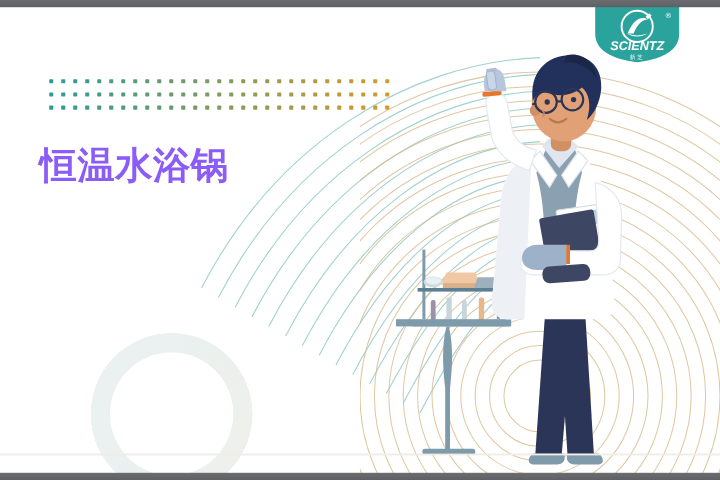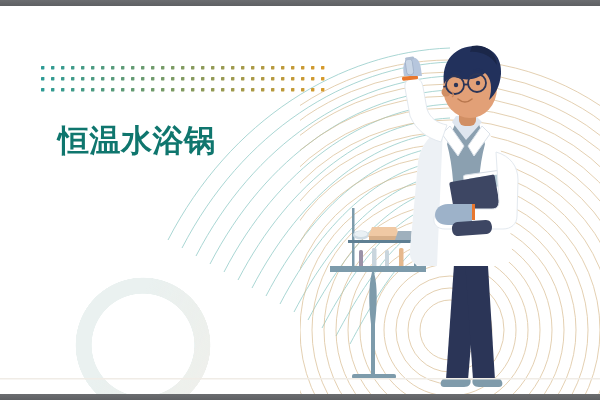--- a/index.html
+++ b/index.html
@@ -55,26 +55,25 @@
     width:290px;height:32px;z-index:6;
   }
 
   
   .headline{
     position:absolute;left:33px;top:124px;z-index:20;
     line-height:1.08;
   }
   .headline .l1,.headline .l2{
     display:block;
-    font-family:Liberation Serif, serif;
+    font-family:Liberation Mono, monospace;
     font-weight:700;
-    color:#0f766e;
+    color:#8b5cf6;
     letter-spacing:.5px;
     white-space:nowrap;
-    margin-left:25px;
   }
   .headline .l1{font-size:31px;}
   .headline .l2{font-size:31px;margin-top:8px;}
 
   
   .logo{
     position:absolute;right:32px;top:4px;z-index:55;
     width:74px;height:48px;
   }
 
@@ -346,15 +345,27 @@
       <path d="M458 221 h28 c4 0 6 3 6 7 c0 4 -2 7 -6 7 h-28 c-4 0 -6 -3 -6 -7 c0 -4 2 -7 6 -7 z" fill="#3d4663" transform="rotate(-4 472 228)"></path>
     </g>
 
     <rect x="0" y="378" width="600" height="1.5" fill="#f0ece6"></rect>
   </svg>
 
   <div class="headline">
     <span class="l1">恒温水浴锅</span>
   </div>
 
+  <div class="logo">
+    <svg viewBox="0 0 74 48" width="74" height="48">
+      <path d="M2 0 h70 v24 c0 14 -13 21 -35 24 C15 45 2 38 2 24 z" fill="#2aa39d"></path>
+      <circle cx="37" cy="18" r="13" fill="none" stroke="#ffffff" stroke-width="1.6"></circle>
+      <path d="M29 24 c6 -14 12 -14 17 -12 c-4 0 -9 4 -12 12 z" fill="#ffffff"></path>
+      <path d="M28 24 q9 5 18 0 q-9 3 -18 0 z" fill="#ffffff"></path>
+      <path d="M44 10 l3 -3 l2 2 l-3 3 z" fill="#ffffff"></path>
+      <text x="37" y="38" font-family="Liberation Sans, sans-serif" font-size="10.5" font-weight="700" font-style="italic" fill="#ffffff" text-anchor="middle">SCIENTZ</text>
+      <text x="37" y="45" font-family="DejaVu Sans, sans-serif" font-size="4.6" fill="#ffffff" text-anchor="middle" letter-spacing="1.6">新芝</text>
+      <text x="63" y="11" font-family="DejaVu Sans, sans-serif" font-size="6" fill="#ffffff" text-anchor="middle">®</text>
+    </svg>
+  </div>
 
   <div class="edgebar bottom"></div>
 </div>
 
 </body></html>

